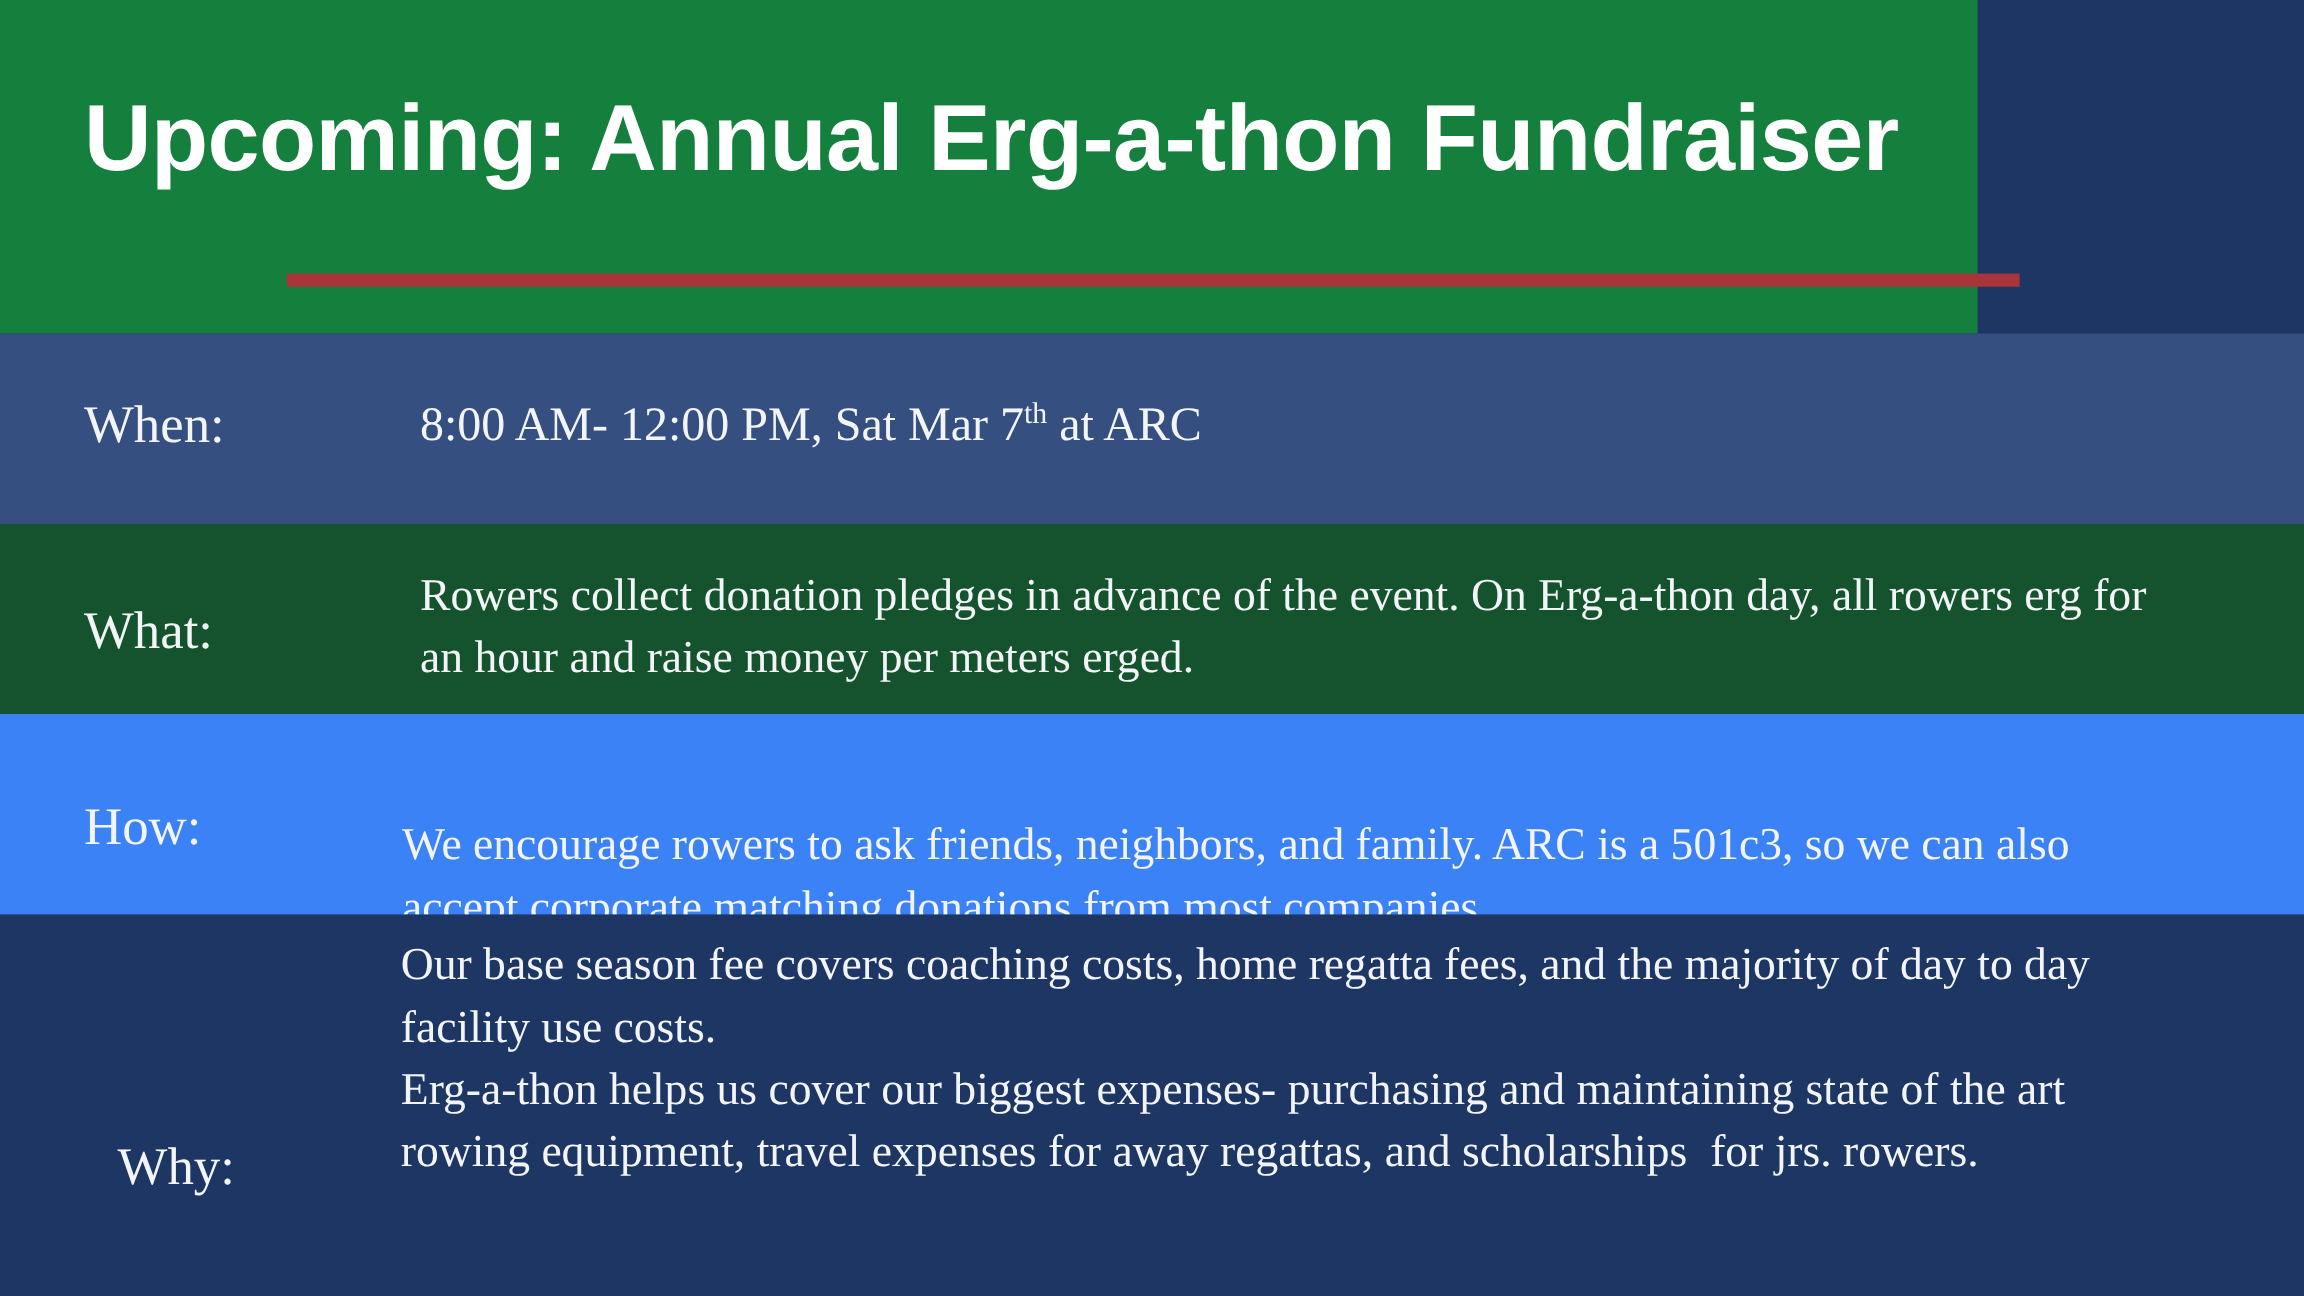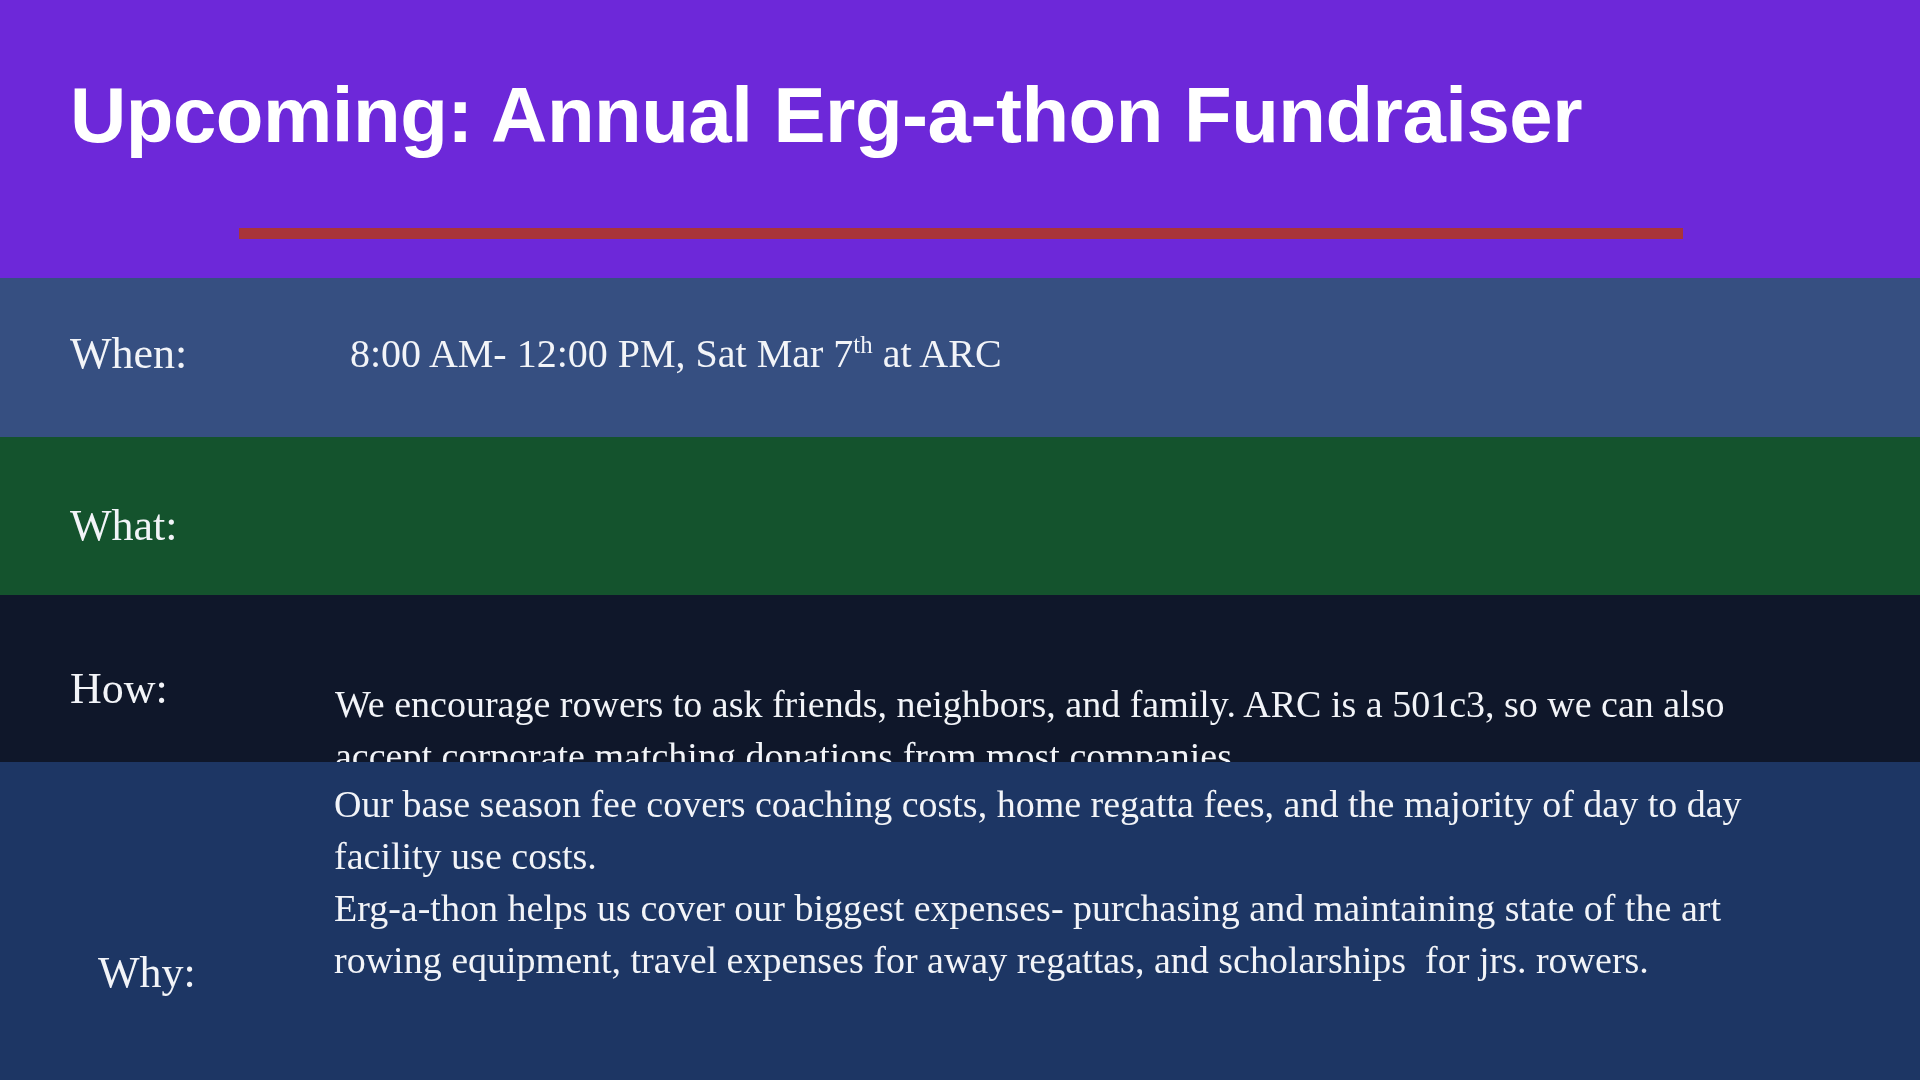--- a/index.html
+++ b/index.html
@@ -11,22 +11,22 @@
   }
   #slide {
     position:relative;
     width:1920px; height:1080px;
     background:#1d3664;
   }
 
   
   .header {
     position:absolute; left:0; top:0;
-    width:1920px; height:278px;
-    background:#6d28d9;
+    width:1648px; height:278px;
+    background:#15803d;
   }
   .title {
     position:absolute;
     left:70px; top:70px;
     width:1790px;
     font-family:"Liberation Sans", sans-serif;
     font-weight:bold;
     font-size:78px;
     line-height:90px;
     letter-spacing:-0.5px;
@@ -41,21 +41,21 @@
   }
 
   
   .band {
     position:absolute;
     left:0; width:1920px;
     overflow:hidden;
   }
   .band-when { top:278px;  height:159px; background:#364f81;text-decoration:underline; }
   .band-what { top:437px;  height:158px; background:#14532d; }
-  .band-how  { top:595px;  height:205px; background:#0f172a; }
+  .band-how  { top:595px;  height:205px; background:#3b82f6; }
   .band-why  { top:762px;  height:318px; background:#1d3664; }
 
   .row-inner {
     position:absolute;
     left:0; top:0;
     width:1920px; height:100%;
     display:flex;
     align-items:center;
   }
   .row-label {
@@ -108,20 +108,21 @@
       <div class="row-label">When:</div>
       <div class="row-content">
         <span>8:00 AM- 12:00 PM, Sat Mar 7</span><span class="sup">th</span><span> at ARC</span>
       </div>
     </div>
   </div>
 
   <div class="band band-what">
     <div class="row-inner">
       <div class="row-label">What:</div>
+      <div class="row-content">Rowers collect donation pledges in advance of the event. On Erg-a-thon day, all rowers erg for an hour and raise money per meters erged.</div>
     </div>
   </div>
 
   <div class="band band-how">
     <div class="row-inner">
       <div class="row-label">How:</div>
       <div class="row-content">We encourage rowers to ask friends, neighbors, and family. ARC is a 501c3, so we can also accept corporate matching donations from most companies.</div>
     </div>
   </div>
 

